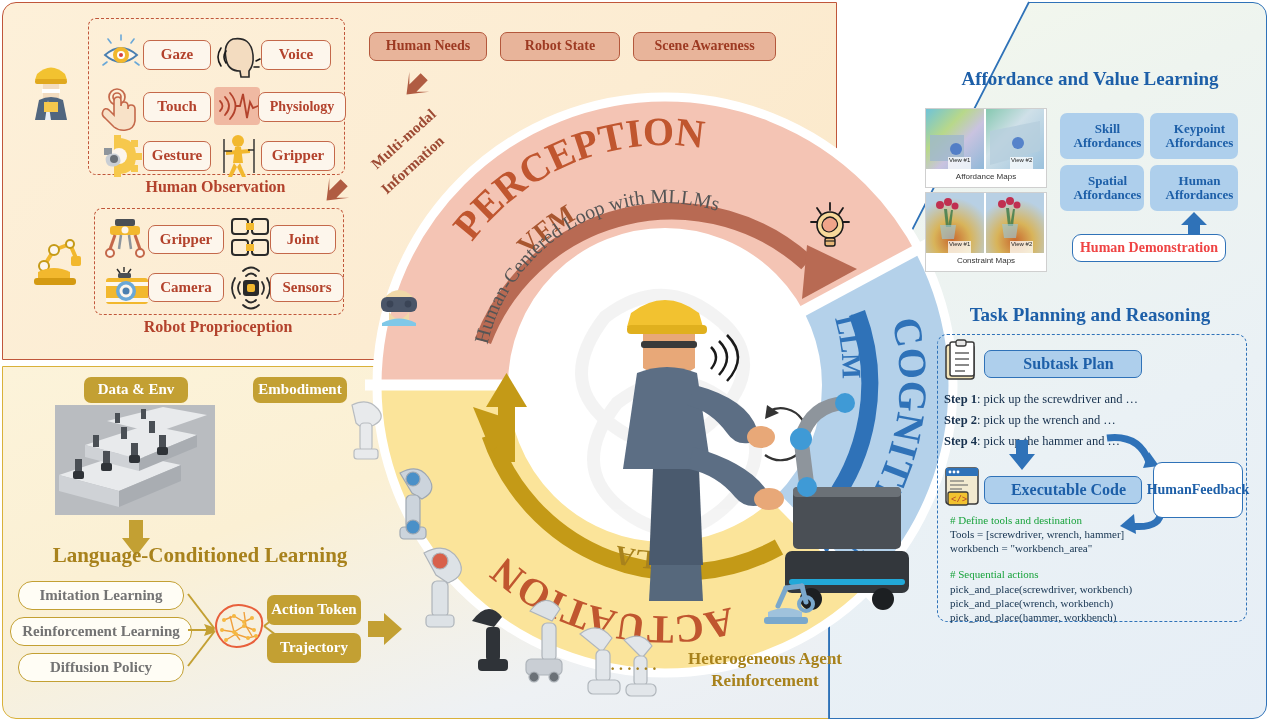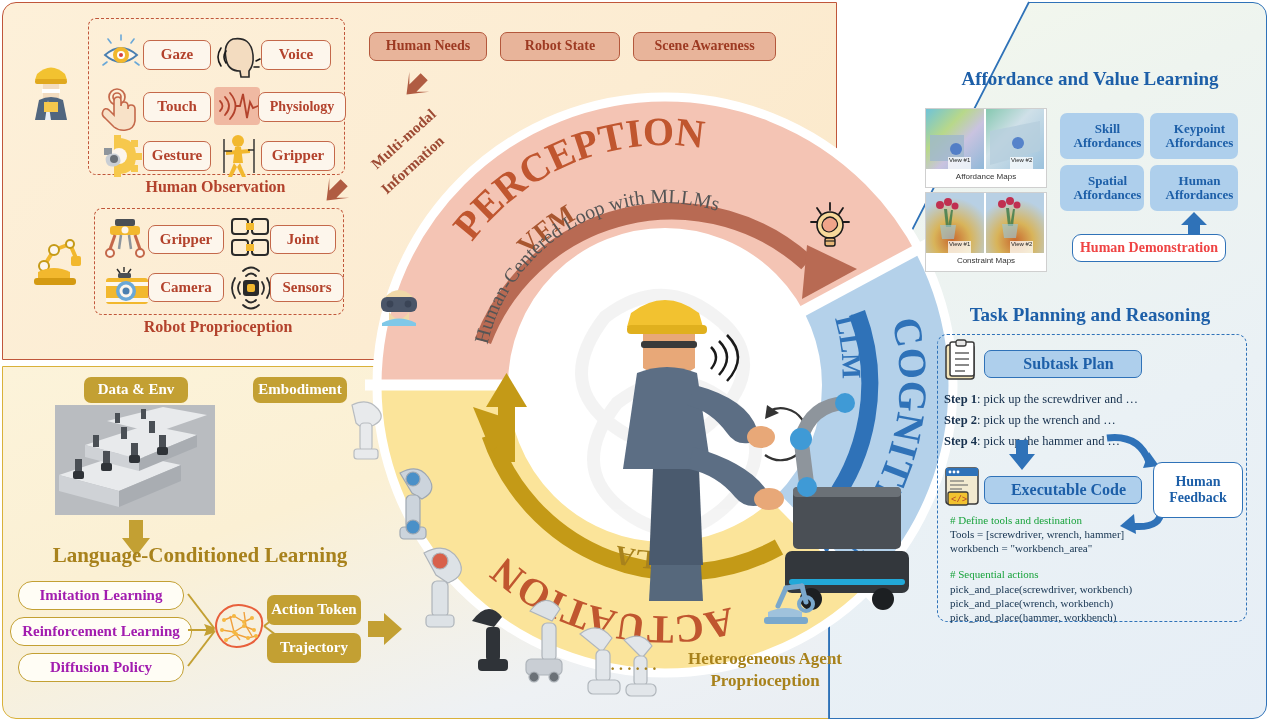--- a/index.html
+++ b/index.html
@@ -53,21 +53,21 @@
   .chip-blue-outline{
     background:#ffffff;border:1.8px solid #2f72b8;border-radius:9px;
     color:#ef4444;font-weight:bold;font-size:14px;
   }
   .chip-gold{
     background:#c3a033;border-radius:7px;color:#ffffff;
     font-weight:bold;font-size:15px;
   }
   .chip-gold-outline{
     background:#fffdf5;border:1.5px solid #c3a033;border-radius:14px;
-    color:#a21caf;font-weight:bold;font-size:15px;
+    color:#737373;font-weight:bold;font-size:15px;
   }
 
   .seclabel{position:absolute;font-weight:bold;text-align:center;}
   .lbl-red{color:#b3422c;}
   .lbl-blue{color:#1d5fa8;}
   .lbl-gold{color:#a8821c;}
 
   .rot-mm{
     position:absolute;color:#9d4a33;font-weight:bold;font-size:15px;
     transform:rotate(-42deg);transform-origin:left top;white-space:nowrap;
@@ -565,21 +565,21 @@
         <line x1="6" y1="23" x2="18" y2="23"></line>
       </g>
     <rect x="4" y="26" width="20" height="13" rx="2" fill="#f2c230" stroke="#3a3a3a" stroke-width="1.3"></rect>
     <text x="7" y="36" font-family="Liberation Mono, monospace" font-size="9" fill="#b3422c">&lt;/&gt;</text>
   </svg>
   <div class="chip chip-blue" style="left:984px;top:476px;width:158px;height:28px;
        font-size:16px;border:1.4px solid #2f72b8;color:#1d5fa8;">Executable Code</div>
 
   <div style="position:absolute;left:1153px;top:462px;width:88px;height:54px;
        background:#ffffff;border:1.8px solid #2f72b8;border-radius:9px;
-       display:flex;flex-direction:column;align-items:center;justify-content:center;
+       display:flex;align-items:center;justify-content:center;
        color:#1d5fa8;font-weight:bold;font-size:14px;line-height:1.15;">
     <div>Human</div>
     <div>Feedback</div>
   </div>
 
   <div class="codeline codecomment" style="left:950px;top:514px;"># Define  tools  and  destination</div>
   <div class="codeline" style="left:950px;top:528px;">Tools  = [screwdriver,  wrench,  hammer]</div>
   <div class="codeline" style="left:950px;top:542px;">workbench  = "workbench_area"</div>
   <div class="codeline codecomment" style="left:950px;top:568px;"># Sequential  actions</div>
   <div class="codeline" style="left:950px;top:583px;">pick_and_place(screwdriver,  workbench)</div>
@@ -730,15 +730,15 @@
         <path d="M42,16 l4,16"></path>
     </g>
     <circle cx="46" cy="34" r="7" fill="none" stroke="#7aa8cc" stroke-width="4"></circle>
     <path d="M8,42 q18,-8 34,0 l0,5 h-34 Z" fill="#9fc2dc"></path>
     <rect x="4" y="47" width="44" height="7" rx="3" fill="#7aa8cc"></rect>
   </svg>
 
   <div class="dots" style="left:610px;top:660px;">······</div>
 
   <div class="seclabel lbl-gold" style="left:665px;top:648px;width:200px;font-size:17px;line-height:1.3;">Heterogeneous Agent</div>
-  <div class="seclabel lbl-gold" style="left:665px;top:671px;width:200px;font-size:17px;">Proprioception</div>
+  <div class="seclabel lbl-gold" style="left:665px;top:671px;width:200px;font-size:17px;">Reinforcement</div>
 
 </div>
 
 </body></html>

